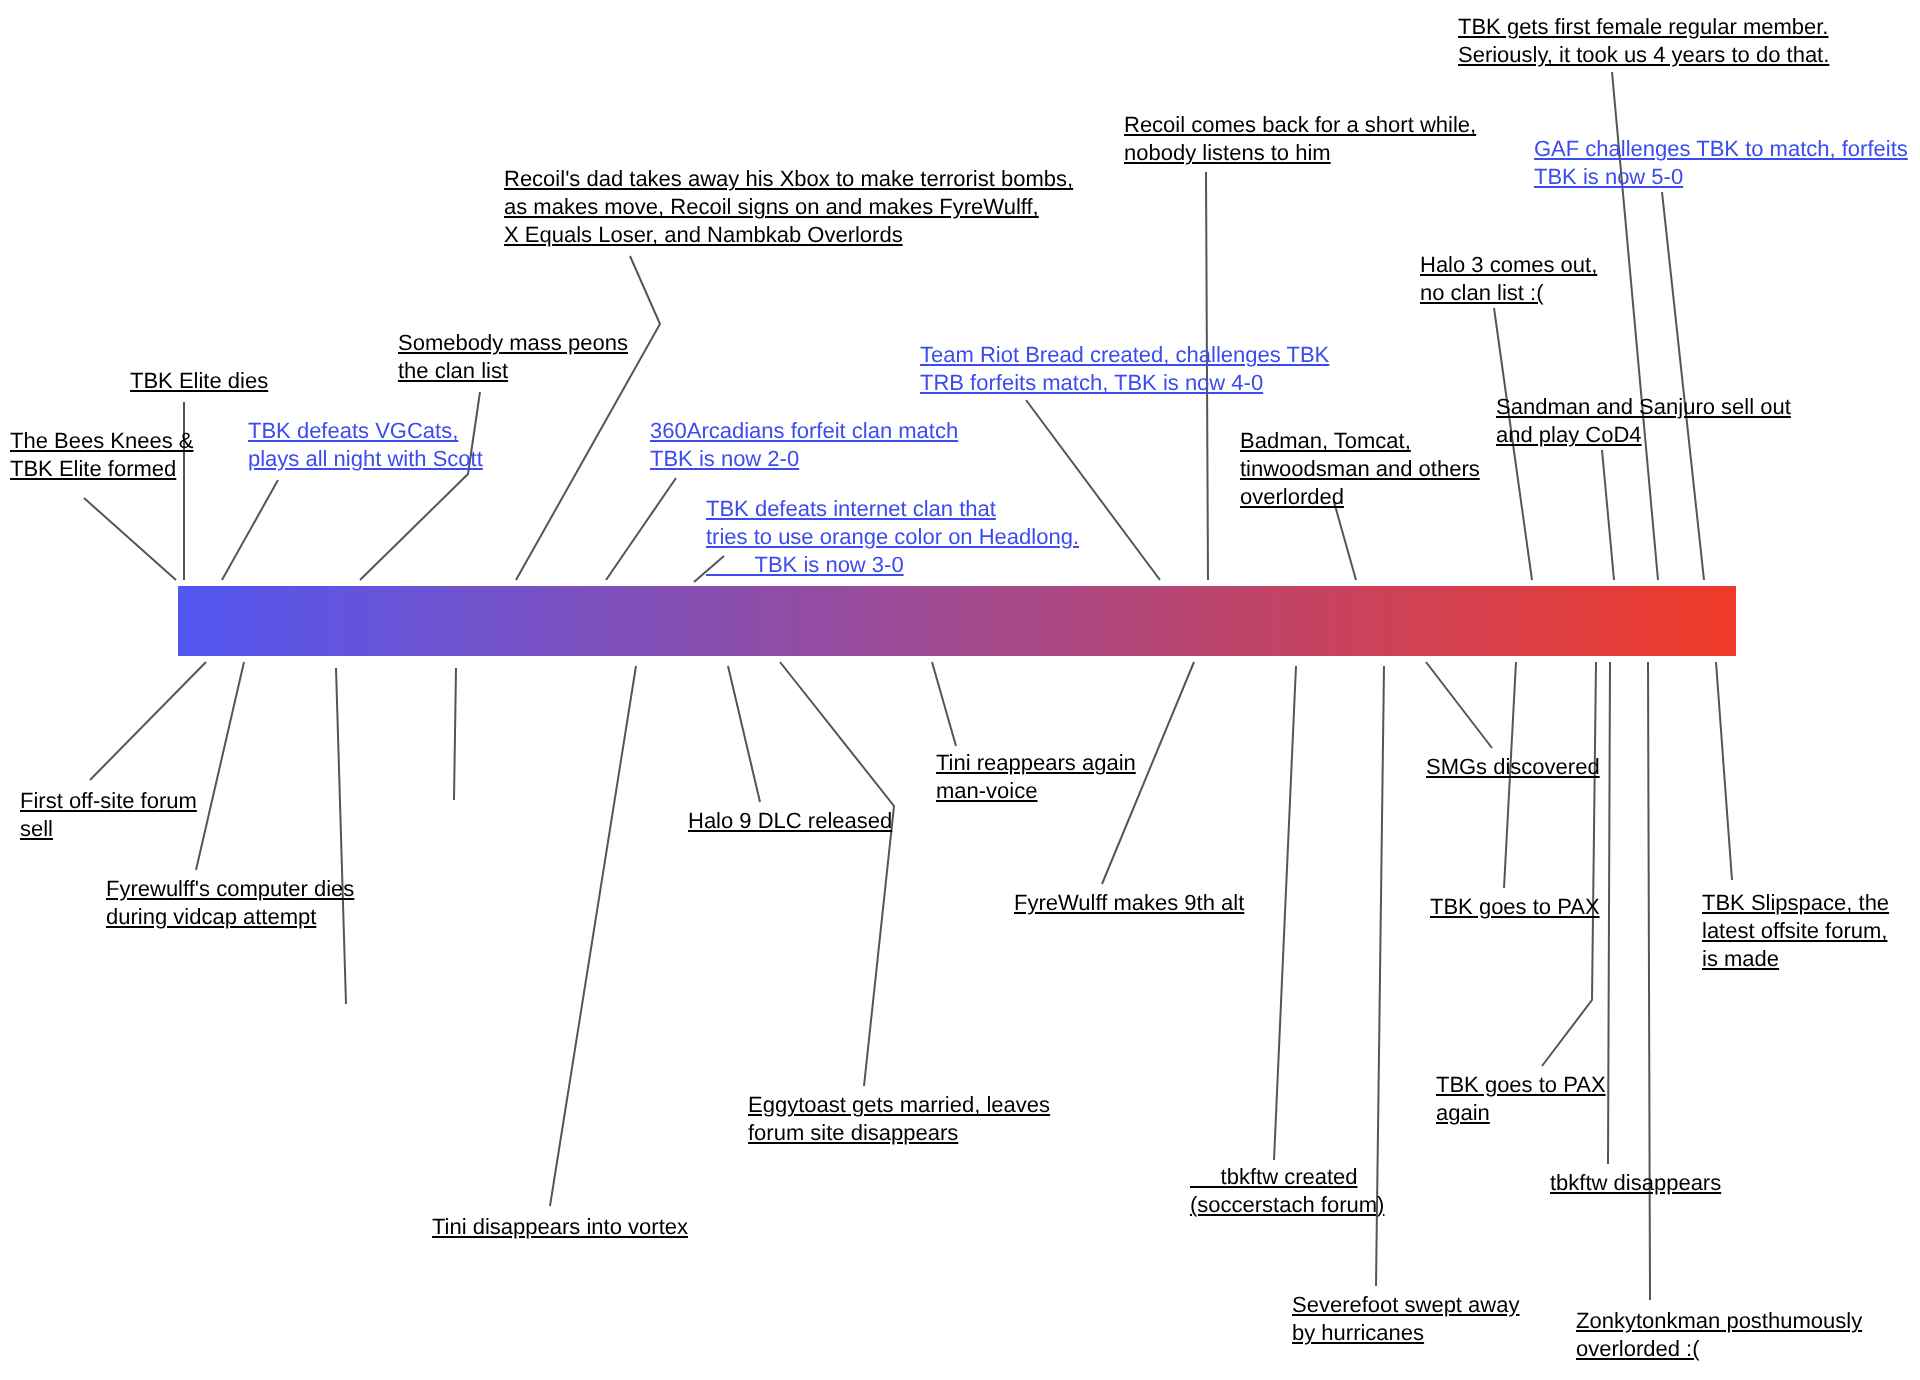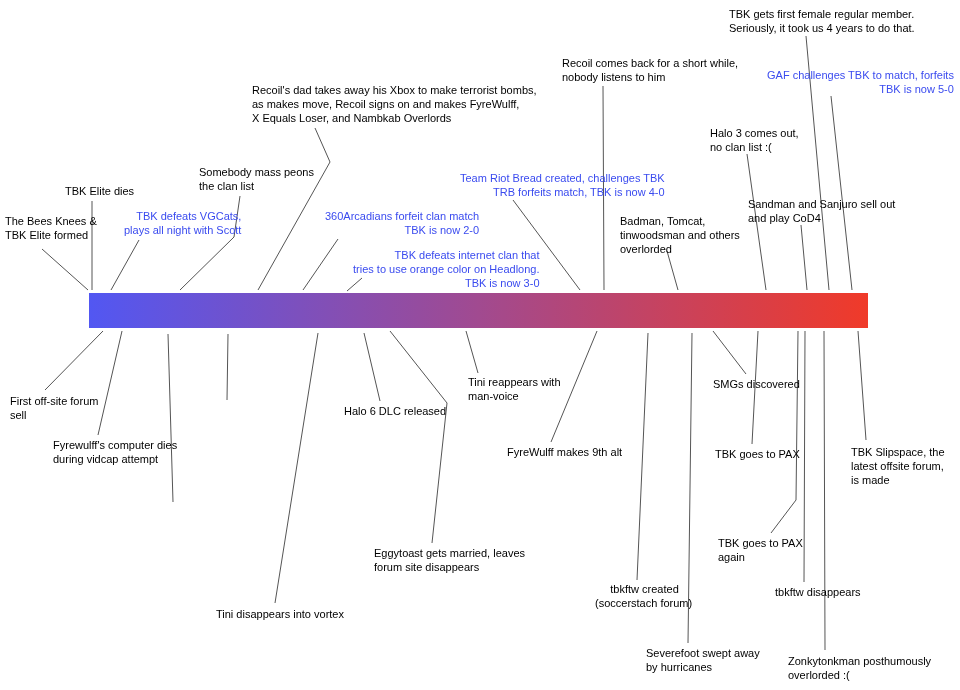--- a/index.html
+++ b/index.html
@@ -1,21 +1,21 @@
 <!DOCTYPE html>
 <html><head>
 <meta charset="utf-8">
 <style>
   html,body{margin:0;padding:0;background:#ffffff;}
   .stage{
     position:relative;width:960px;height:690px;background:#ffffff;overflow:hidden;
     font-family:"Liberation Sans",sans-serif;font-size:11px;line-height:14px;color:#000;
   }
-  .note{position:absolute;white-space:pre;}
-  .note.blue{color:#3a4bef;text-align:right;}
+  .note{position:absolute;white-space:pre;text-decoration:underline;}
+  .note.blue{color:#3a4bef;}
   .bar{
     position:absolute;left:89px;top:293px;width:779px;height:35px;
     background:linear-gradient(90deg,#5257f2 0%,#a14a90 50%,#f03a29 100%);
   }
   svg.lines{position:absolute;left:0;top:0;}
   svg.lines polyline{fill:none;stroke:#555;stroke-width:1;}
 </style>
 </head>
 <body>
 
@@ -86,24 +86,24 @@
   <div class="note" style="left:729px;top:7px">TBK gets first female regular member.
 Seriously, it took us 4 years to do that.</div>
   <div class="note blue" style="left:767px;top:68px">GAF challenges TBK to match, forfeits
 TBK is now 5-0</div>
 
   <div class="note" style="left:10px;top:394px">First off-site forum
 sell</div>
   <div class="note" style="left:53px;top:438px">Fyrewulff's computer dies
 during vidcap attempt</div>
   <div class="note" style="left:216px;top:607px">Tini disappears into vortex</div>
-  <div class="note" style="left:344px;top:404px">Halo 6 DLC released</div>
+  <div class="note" style="left:344px;top:404px">Halo 9 DLC released</div>
   <div class="note" style="left:374px;top:546px">Eggytoast gets married, leaves
 forum site disappears</div>
-  <div class="note" style="left:468px;top:375px">Tini reappears with
+  <div class="note" style="left:468px;top:375px">Tini reappears again
 man-voice</div>
   <div class="note" style="left:507px;top:445px">FyreWulff makes 9th alt</div>
   <div class="note" style="left:595px;top:582px">     tbkftw created
 (soccerstach forum)</div>
   <div class="note" style="left:646px;top:646px">Severefoot swept away
 by hurricanes</div>
   <div class="note" style="left:713px;top:377px">SMGs discovered</div>
   <div class="note" style="left:715px;top:447px">TBK goes to PAX</div>
   <div class="note" style="left:718px;top:536px">TBK goes to PAX
 again</div>

